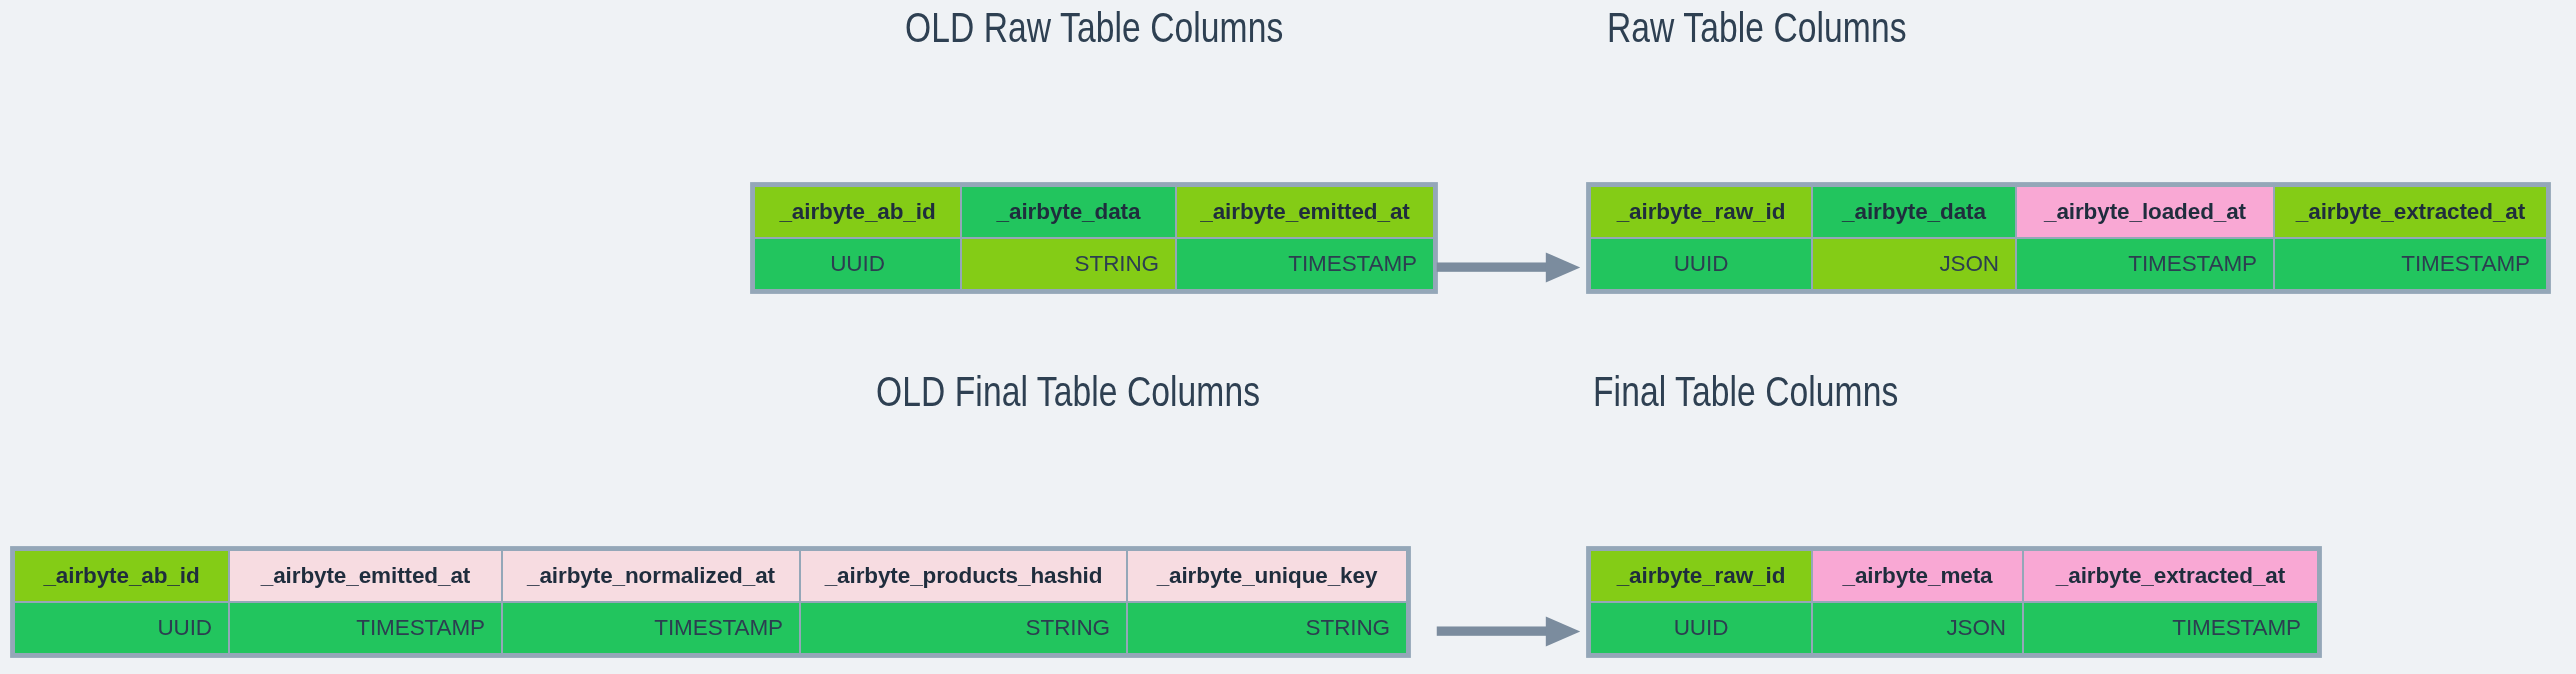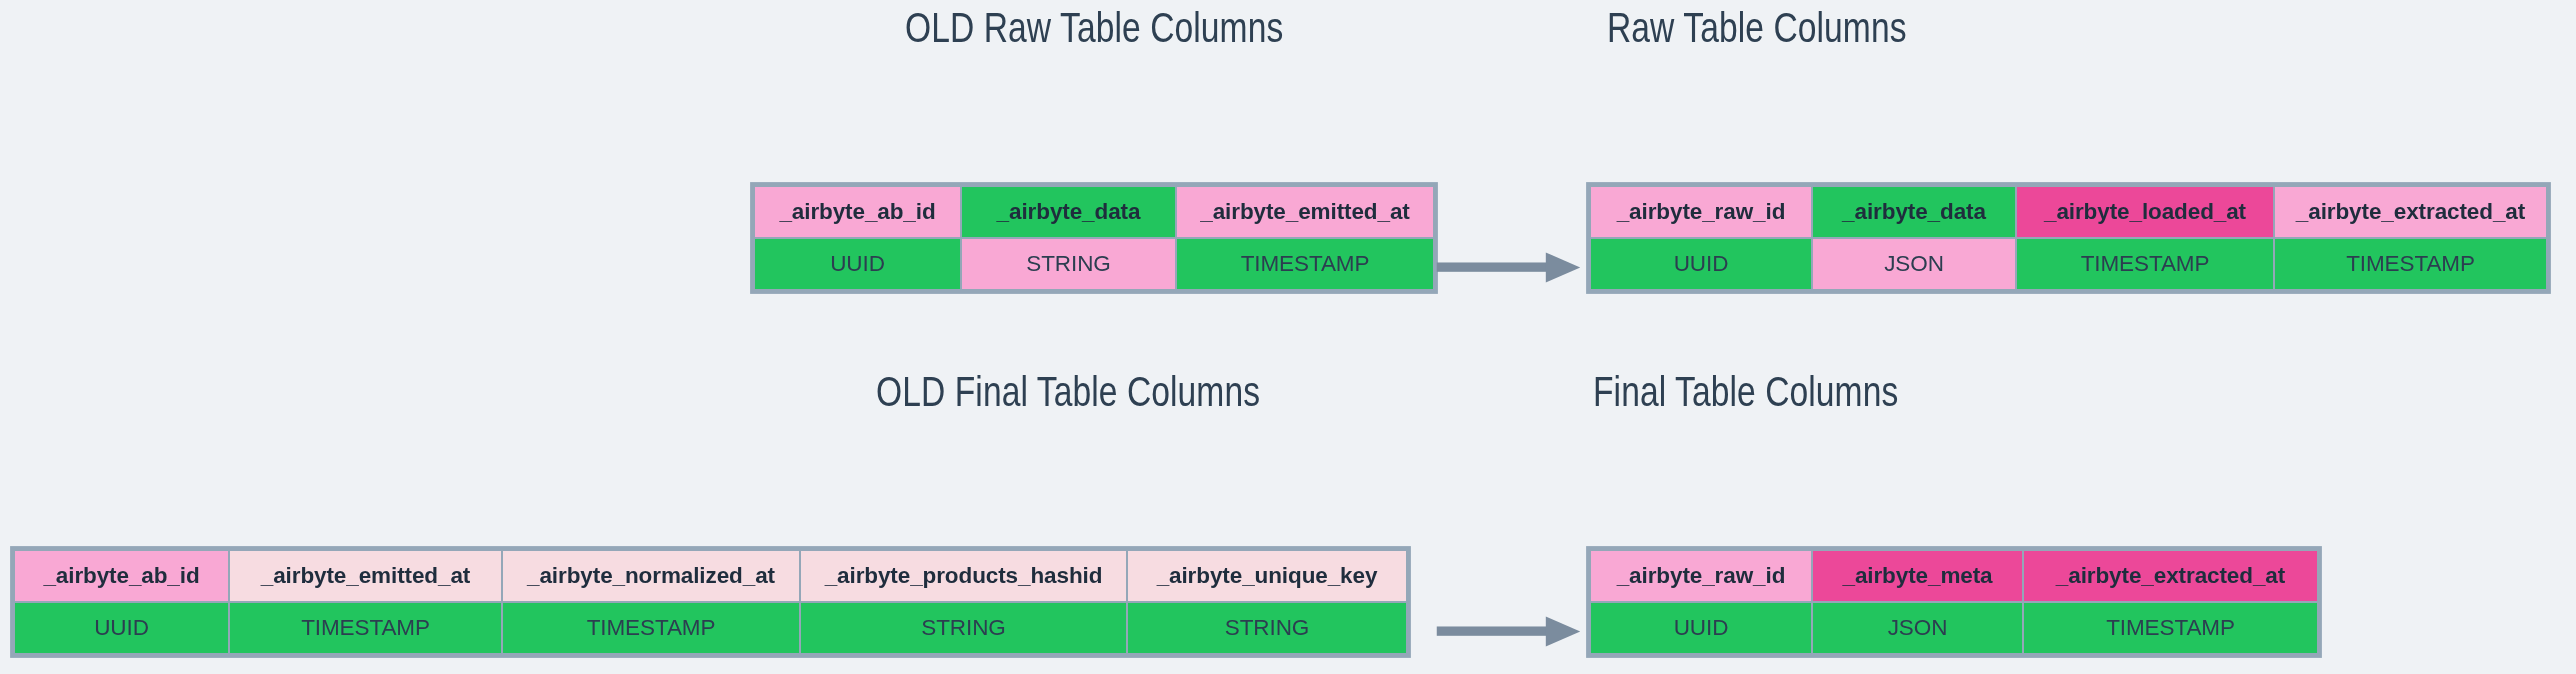--- a/index.html
+++ b/index.html
@@ -55,28 +55,28 @@
     font-size: 22.5px;
     font-weight: bold;
     text-align: center;
     color: #1f2d3d;
     letter-spacing: -0.1px;
   }
   .tbl tr.body td {
     height: 52px;
     font-size: 22.5px;
     font-weight: 400;
-    text-align: center;
+    text-align: right;
     color: #2c3e50;
     letter-spacing: -0.1px;
   }
   .tbl tr.body td.ctr { text-align: center; }
 
-  .c-peach { background: #f9a8d4; }
-  .c-teal  { background: #ec4899; }
+  .c-peach { background: #84cc16; }
+  .c-teal  { background: #f9a8d4; }
   .c-pink  { background: #f7dce1; }
   .c-white { background: #22c55e; }
 
   
   .arrow {
     position: absolute;
     height: 33px;
   }
   .arrow svg { display: block; }
 </style>

